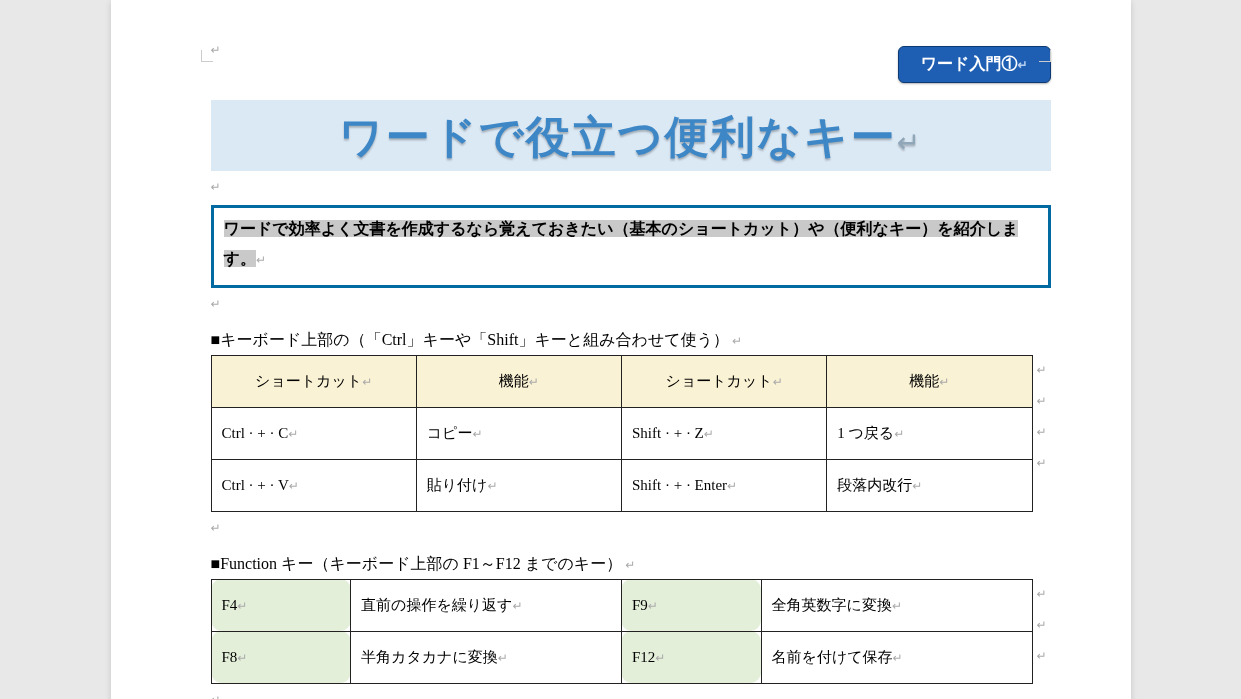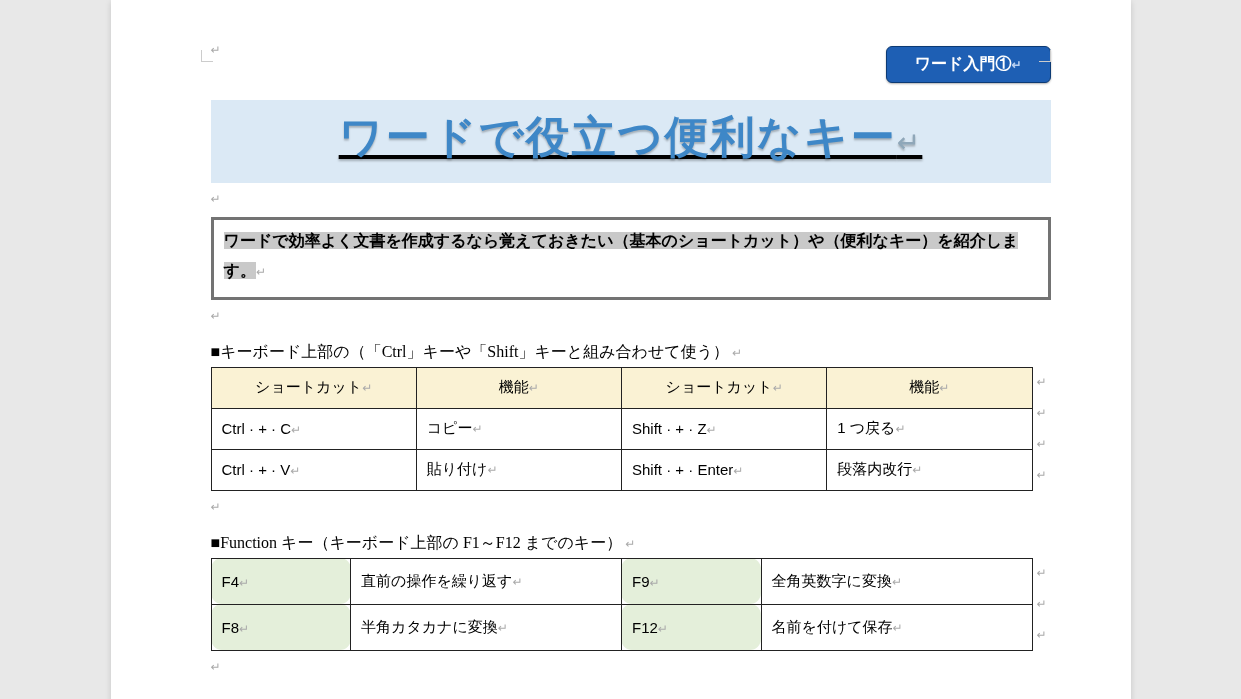--- a/index.html
+++ b/index.html
@@ -30,68 +30,67 @@
 
   .pmark { color:#aaa; font-size:12px; }
 
   .badge {
     float: right;
     background: #1e5fb4;
     color: #fff;
     font-family: "Meiryo","Yu Gothic",sans-serif;
     font-weight: bold;
     font-size: 16px;
-    padding: 7px 28px;
+    padding: 7px 22px;
     border-radius: 6px;
     border: 1px solid #0c3a74;
     box-shadow: 0 1px 2px rgba(0,0,0,0.3);
     margin-top: 6px;
   }
   .badge .pmark { color:#b7cff0; }
 
   .title-block {
     clear: both;
     margin-top: 20px;
     background: #dbe9f5;
-    padding: 8px 0 16px 0;
-    text-decoration: underline;
+    padding: 8px 0 4px 0;
   }
   .title-text {
     color:#3e87c7;
     font-family:"Yu Gothic","Meiryo",sans-serif;
     font-weight:800;
     font-size:44px;
     letter-spacing:2px;
     text-align:center;
     text-shadow: 0 2px 2px rgba(0,0,0,0.25);
   }
   .title-text .pmark { color:#8fa7b9; font-size:28px; font-weight:normal; }
 
   .empty-para { margin:6px 0; }
 
   .highlight-box {
-    border: 3px solid #737373;
+    border: 3px solid #0369a1;
     padding: 6px 10px 10px 10px;
     margin-top: 10px;
   }
   .intro-line {
     display:inline;
     background:#c9c9c9;
     font-family:"MS Gothic","Yu Gothic",sans-serif;
     font-weight:bold;
     line-height:1.9;
   }
 
   .section-head {
     font-family:"MS Mincho",serif;
     margin: 18px 0 4px 0;
   }
 
   .tbl { border-collapse:collapse; width:100%; table-layout:fixed; }
-  .tbl td, .tbl th { border:1px solid #222; padding:0 10px; font-family:Liberation Sans, sans-serif; font-size:15px; }
+  .tbl td, .tbl th { border:1px solid #222; padding:16px 10px; font-family:Liberation Serif, serif; font-size:15px; }
   .tbl th { background:#faf2d4; font-weight:normal; text-align:center; }
   .tbl .fn-key { background:#e4efda;border-radius:11px; }
 
   .after-cell-mark { color:#aaa; font-size:12px; }
 
   .tbl-wrap { display:flex; }
   .tbl-wrap .tbl { flex:1; }
   .side-marks { width:18px; }
   .side-marks div { height:31px; line-height:31px; font-size:12px; color:#aaa; padding-left:4px; }
 </style>

